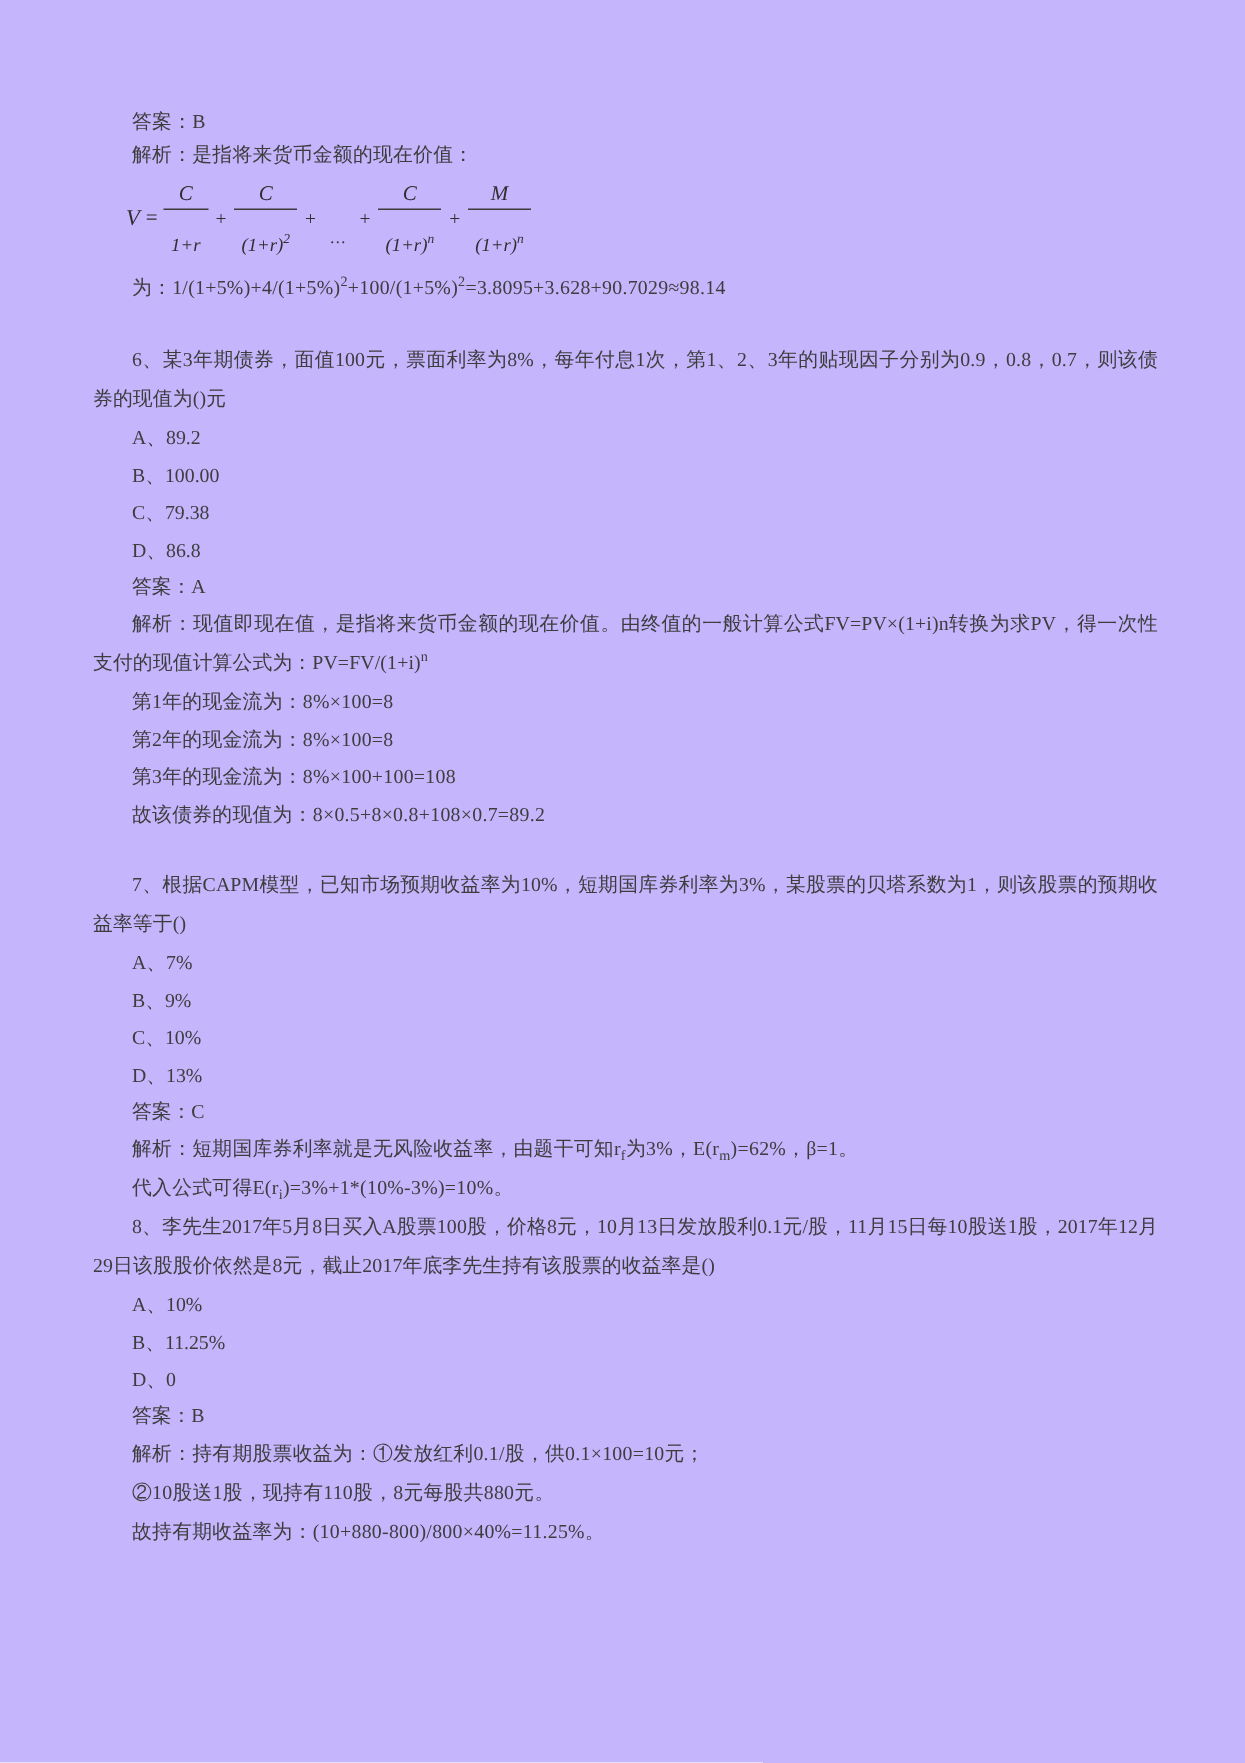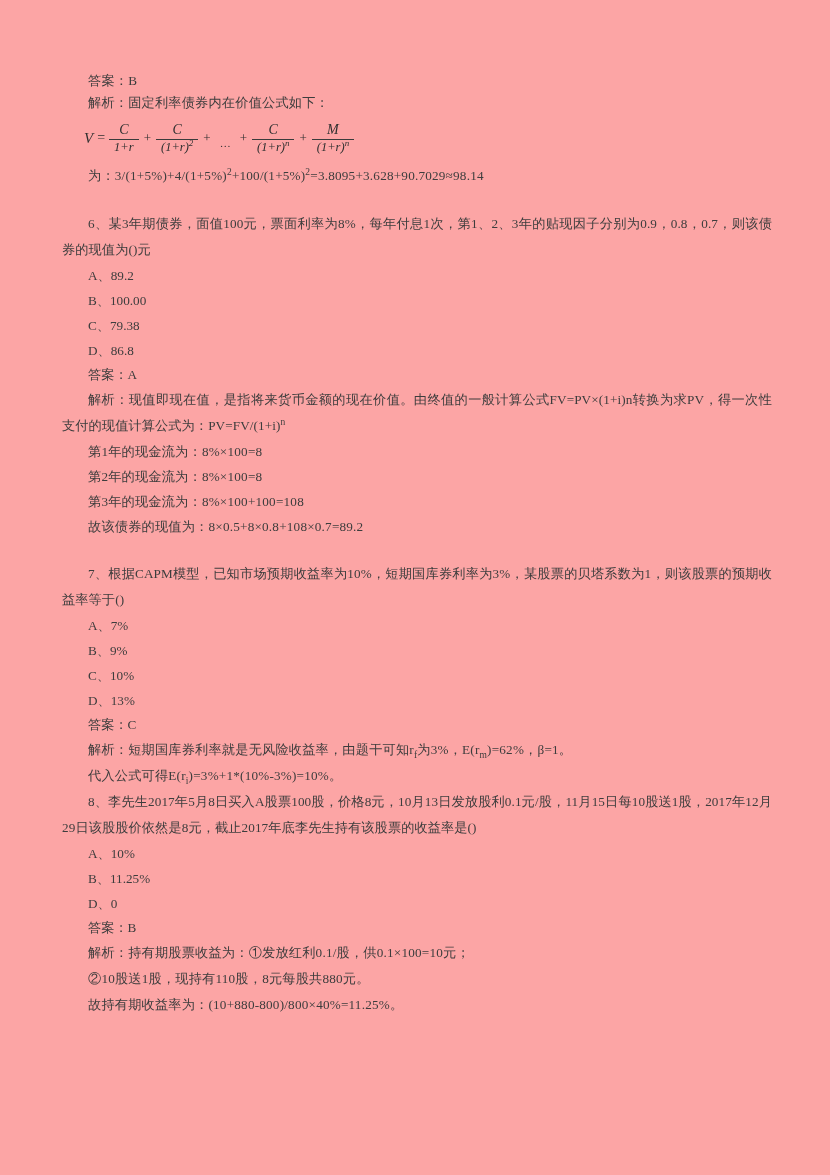--- a/index.html
+++ b/index.html
@@ -9,21 +9,21 @@
     background: #ffffff;
   }
   body {
     font-family: "Liberation Serif", "DejaVu Serif", serif;
     color: #3a3a3a;
   }
   .page {
     position: relative;
     width: 830px;
     height: 1175px;
-    background: #fca5a5;
+    background: #c4b5fd;
     box-sizing: border-box;
     overflow: hidden;
   }
   .content {
     position: absolute;
     left: 62px;
     top: 70px;
     width: 710px;
   }
   .line {
@@ -111,34 +111,35 @@
   .frac .bar {
     width: 100%;
     height: 1px;
     background: #3b3b3b;
   }
   .frac .den {
     font-style: italic;
     font-size: 12.5px;
     padding: 1px 5px 0 5px;
     white-space: nowrap;
+    margin-top: 16px;
   }
   .frac .den sup {
     font-style: italic;
     font-size: 0.72em;
   }
 </style>
 </head>
 <body>
 
 <div class="page">
   <div class="content">
 
     <div class="line indent">答案：B</div>
-    <div class="line indent">解析：固定利率债券内在价值公式如下：</div>
+    <div class="line indent">解析：是指将来货币金额的现在价值：</div>
 
     <div class="formula">
       <span class="var">V</span>
       <span class="eq">=</span>
       <span class="frac">
         <span class="num">C</span>
         <span class="bar"></span>
         <span class="den">1+r</span>
       </span>
       <span class="plus">+</span>
@@ -157,21 +158,21 @@
       </span>
       <span class="plus">+</span>
       <span class="frac">
         <span class="num">M</span>
         <span class="bar"></span>
         <span class="den"><span>(1+r)</span><sup>n</sup></span>
       </span>
     </div>
 
 
-    <div class="line indent" style="line-height:26px"><span>为：3/(1+5%)+4/(1+5%)</span><sup>2</sup><span>+100/(1+5%)</span><sup>2</sup><span>=3.8095+3.628+90.7029≈98.14</span></div>
+    <div class="line indent" style="line-height:26px"><span>为：1/(1+5%)+4/(1+5%)</span><sup>2</sup><span>+100/(1+5%)</span><sup>2</sup><span>=3.8095+3.628+90.7029≈98.14</span></div>
 
     <div class="gap-q"></div>
 
     <div class="para">6、某3年期债券，面值100元，票面利率为8%，每年付息1次，第1、2、3年的贴现因子分别为0.9，0.8，0.7，则该债券的现值为()元</div>
     <div class="opt">A、89.2</div>
     <div class="opt">B、100.00</div>
     <div class="opt">C、79.38</div>
     <div class="opt">D、86.8</div>
     <div class="ans">答案：A</div>
     <div class="para"><span>解析：现值即现在值，是指将来货币金额的现在价值。由终值的一般计算公式FV=PV×(1+i)n转换为求PV，得一次性支付的现值计算公式为：PV=FV/(1+i)</span><sup>n</sup></div>

